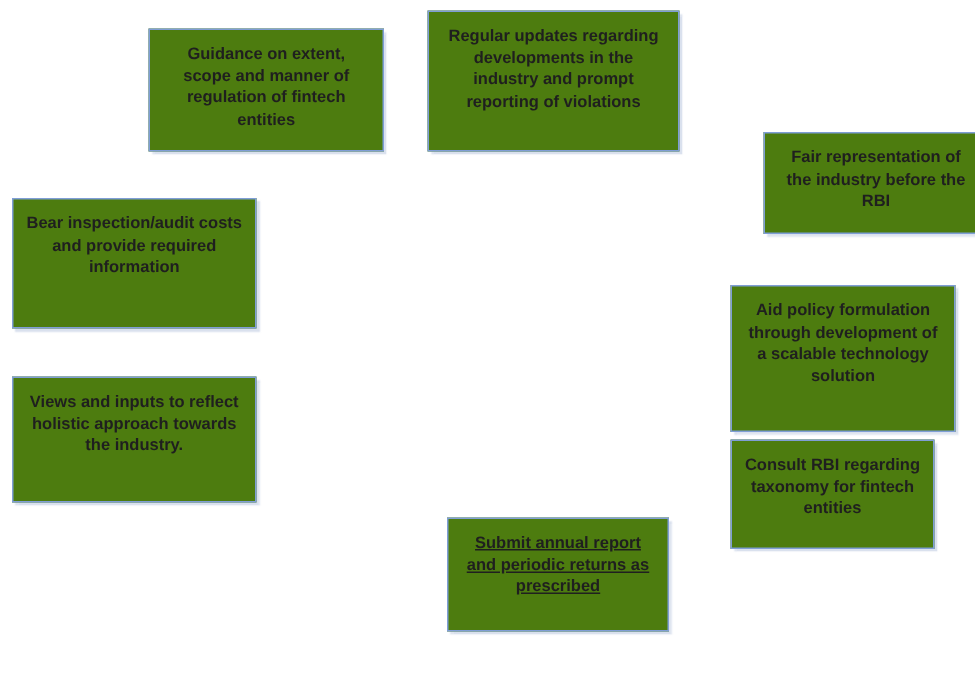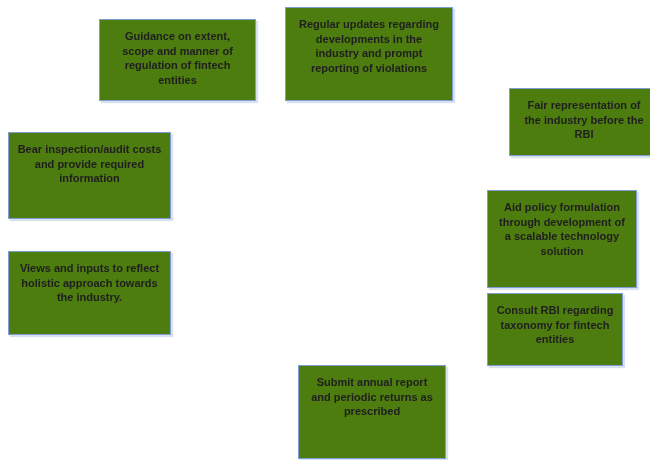--- a/index.html
+++ b/index.html
@@ -49,21 +49,21 @@
   }
   
   .n-guidance   { left:  99px; top:  19px; width: 157px; height:  82px; }
   .n-updates    { left: 285px; top:   7px; width: 168px; height:  94px; }
   .n-fair       { left: 487px; top:  88px; width: 150px; height:  68px; margin-left: 22px; }
   .n-policy     { left: 487px; top: 190px; width: 150px; height:  98px; }
   .n-consult    { left: 487px; top: 293px; width: 136px; height:  73px; }
   .n-inspection { left:   8px; top: 132px; width: 163px; height:  87px; }
   .n-views      { left:   8px; top: 251px; width: 163px; height:  84px; }
   .n-tasks      { left: 132px; top: 365px; width: 141px; height:  85px; }
-  .n-report     { left: 298px; top: 365px; width: 148px; height:  94px; }
+  .n-report     { left: 298px; top: 345px; width: 148px; height:  76px; text-decoration: underline; }
   .n-center     { left: 243px; top: 190px; width: 151px; height:  92px; }
 </style>
 </head>
 <body>
 
 <div class="canvas">
 
   <div class="node n-guidance">Guidance on extent, scope and manner of regulation of fintech entities</div>
 
   <div class="node n-updates">Regular updates regarding developments in the industry and prompt reporting of violations</div>

